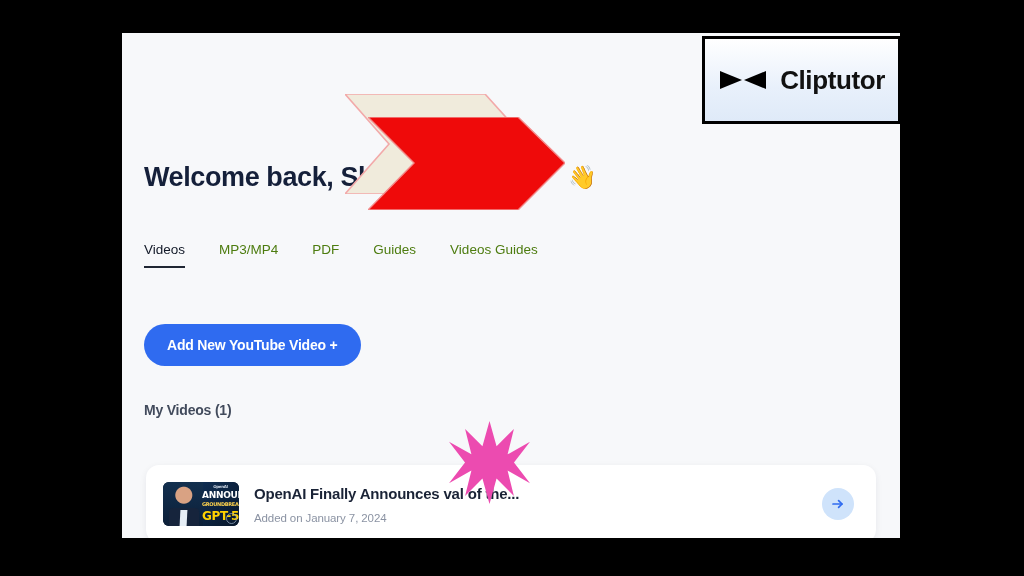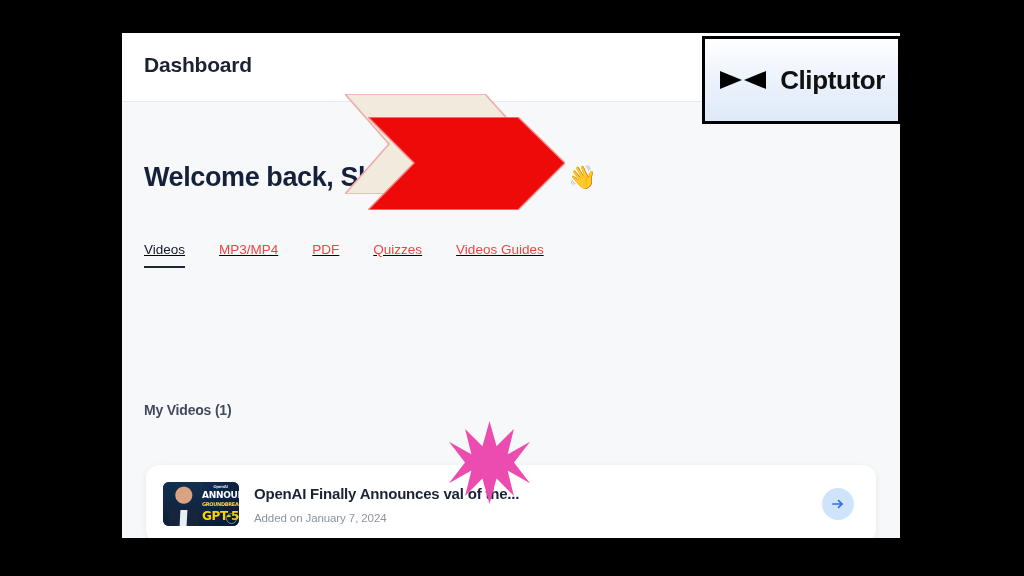--- a/index.html
+++ b/index.html
@@ -83,25 +83,24 @@
   }
 
   
   #tabs {
     position: absolute;
     left: 22px;
     top: 140px;
     display: flex;
     align-items: flex-end;
     gap: 0px;
-    text-decoration: underline;
   }
   .tab {
     font-size: 13.5px;
-    color: #ef4444;
+    color: #4d7c0f;
     padding: 0 0 9px 0;
     white-space: nowrap;
     text-align: center;
     border-bottom: 2px solid transparent;
   }
   .tab.active {
     color: #111827;
     border-bottom: 2.5px solid #1f2633;
     font-weight: normal;
   }
@@ -297,43 +296,41 @@
     font-family: "Liberation Sans", sans-serif;
   }
 </style>
 </head>
 <body>
 
 <div id="screen">
 
   <div id="app-window">
 
-    <div id="app-header">
-      <div id="page-title">Dashboard</div>
-    </div>
 
     <div id="content">
 
       <div id="welcome-row">
         <span id="welcome-text">Welcome back, Sk</span>
         <span id="wave-emoji">👋</span>
       </div>
 
       <div id="tabs">
         <div class="tab active">Videos</div>
         <div class="tab-spacer"></div>
         <div class="tab">MP3/MP4</div>
         <div class="tab-spacer"></div>
         <div class="tab">PDF</div>
         <div class="tab-spacer"></div>
-        <div class="tab">Quizzes</div>
+        <div class="tab">Guides</div>
         <div class="tab-spacer"></div>
         <div class="tab">Videos Guides</div>
       </div>
 
+      <button id="add-video-button">Add New YouTube Video +</button>
 
       <div id="my-videos-label">My Videos (1)</div>
 
       <div id="video-card">
 
         <div id="thumbnail">
           <div class="thumb-glow"></div>
           <div class="thumb-person"></div>
           <div class="thumb-suit"></div>
           <div class="thumb-shirt"></div>

